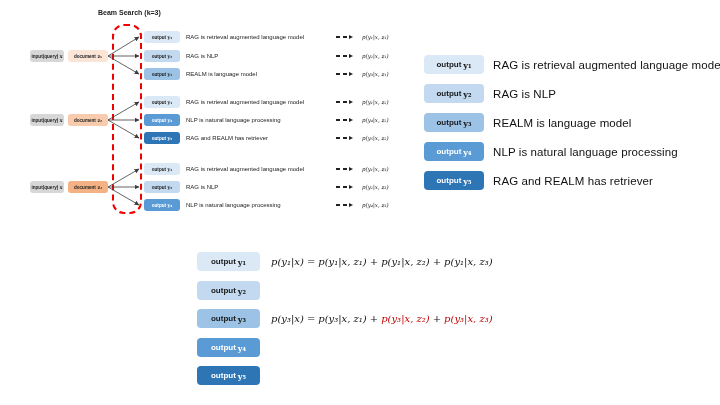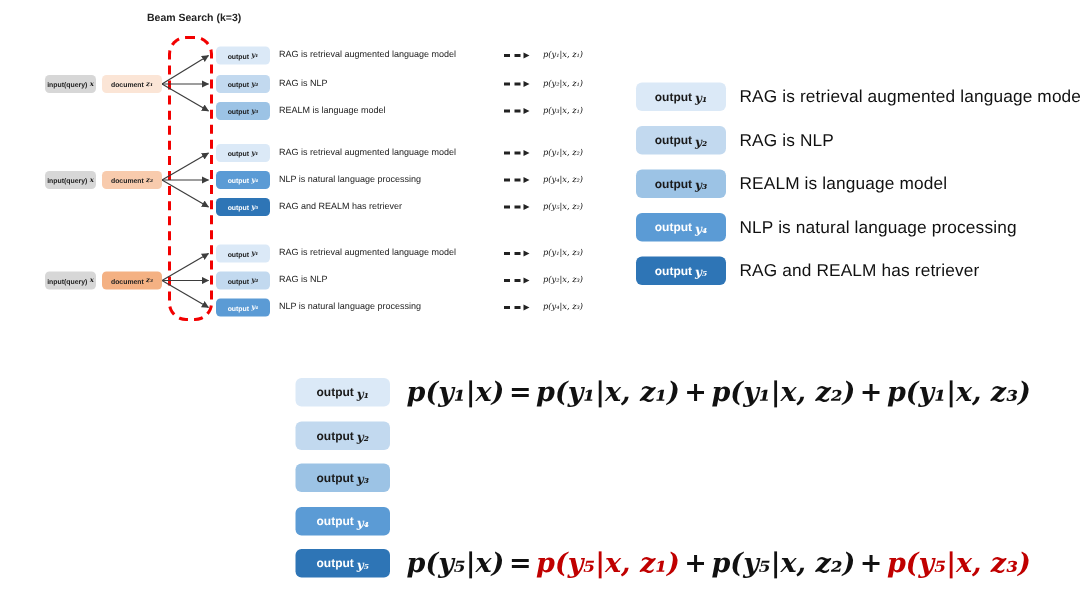--- a/index.html
+++ b/index.html
@@ -15,38 +15,38 @@
   .doc-1 {background:#fbe5d6;} .doc-2 {background:#f8cbad;} .doc-3 {background:#f4b183;}
 
   .d-row {position:absolute; left:0; width:410px; height:12px;}
   .mini {position:absolute; left:144px; width:36px; height:12px; border-radius:3px; display:flex; align-items:center; justify-content:center; font-size:4.6px; font-weight:700; white-space:nowrap;}
   .sentence {position:absolute; left:186px; top:0; line-height:12px; font-size:6px; color:#222; white-space:nowrap;}
   .dash-arrow {position:absolute; left:336px; top:0; height:12px; display:flex; align-items:center; gap:2.5px;}
   .dash-arrow i {display:block; width:4px; height:1.2px; background:#222;}
   .dash-arrow b {display:block; width:0; height:0; border-left:4.5px solid #222; border-top:2.5px solid transparent; border-bottom:2.5px solid transparent;}
   .prob {position:absolute; left:362px; top:0; line-height:12px; font-size:5.5px; font-family:"DejaVu Serif",serif; font-style:italic; color:#111; white-space:nowrap;}
 
-  .var {font-family:"DejaVu Serif",serif; font-style:italic;}
+  .var {font-family:"DejaVu Serif",serif; }
   .vsm {margin-left:1.5px;}
 
   .tone-1 {background:#dbe9f7; color:#1a1a1a;}
   .tone-2 {background:#c2d9ef; color:#1a1a1a;}
   .tone-3 {background:#9cc3e5; color:#1a1a1a;}
   .tone-4 {background:#5b9bd5; color:#fff;}
   .tone-5 {background:#2e75b6; color:#fff;}
 
   .legend-row {position:absolute; left:424px; height:19px; display:flex; align-items:center;}
   .chip {width:60px; height:19px; border-radius:4px; display:flex; align-items:center; justify-content:center; font-size:8px; font-weight:700; flex:0 0 auto; white-space:nowrap;}
   .chip .vsm {margin-left:2px;}
   .legend-text {margin-left:9px; font-size:11.5px; font-weight:500; color:#111; white-space:nowrap; letter-spacing:0.1px;}
 
   .eq-row {position:absolute; left:197px; height:19px; display:flex; align-items:center;}
   .chip-sm {width:63px; height:19px; border-radius:4px; display:flex; align-items:center; justify-content:center; font-size:8px; font-weight:700; flex:0 0 auto; white-space:nowrap;}
   .chip-sm .vsm {margin-left:2px;}
-  .eq {margin-left:11px; font-size:18px; font-weight:700; font-style:italic; font-family:"DejaVu Serif",serif; color:#111; white-space:nowrap;text-align:right;}
+  .eq {margin-left:11px; font-size:10px; font-weight:400; font-style:italic; font-family:"DejaVu Serif",serif; color:#111; white-space:nowrap;text-align:right;}
   .eq .op {margin:0 3px; }
   .eq .red {color:#c00000;}
 </style>
 </head>
 <body>
 
 <div class="canvas">
 
   <div class="bs-title">Beam Search (k=3)</div>
   <div class="beam-box"></div>
@@ -264,28 +264,28 @@
     <span class="chip-sm tone-2">
         <span>output</span>
         <span class="var vsm">y₂</span>
       </span>
   </div>
   <div class="eq-row" style="top:309px">
     <span class="chip-sm tone-3">
         <span>output</span>
         <span class="var vsm">y₃</span>
       </span>
+    <span class="eq"><span>p(y₃|x)</span><span class="op">=</span><span class="t">p(y₃|x, z₁)</span><span class="op">+</span><span class="t red">p(y₃|x, z₂)</span><span class="op">+</span><span class="t red">p(y₃|x, z₃)</span></span>
   </div>
   <div class="eq-row" style="top:338px">
     <span class="chip-sm tone-4">
         <span>output</span>
         <span class="var vsm">y₄</span>
       </span>
   </div>
   <div class="eq-row" style="top:366px">
     <span class="chip-sm tone-5">
         <span>output</span>
         <span class="var vsm">y₅</span>
       </span>
-    <span class="eq"><span>p(y₅|x)</span><span class="op">=</span><span class="t red">p(y₅|x, z₁)</span><span class="op">+</span><span class="t">p(y₅|x, z₂)</span><span class="op">+</span><span class="t red">p(y₅|x, z₃)</span></span>
   </div>
 
 </div>
 
 </body></html>

